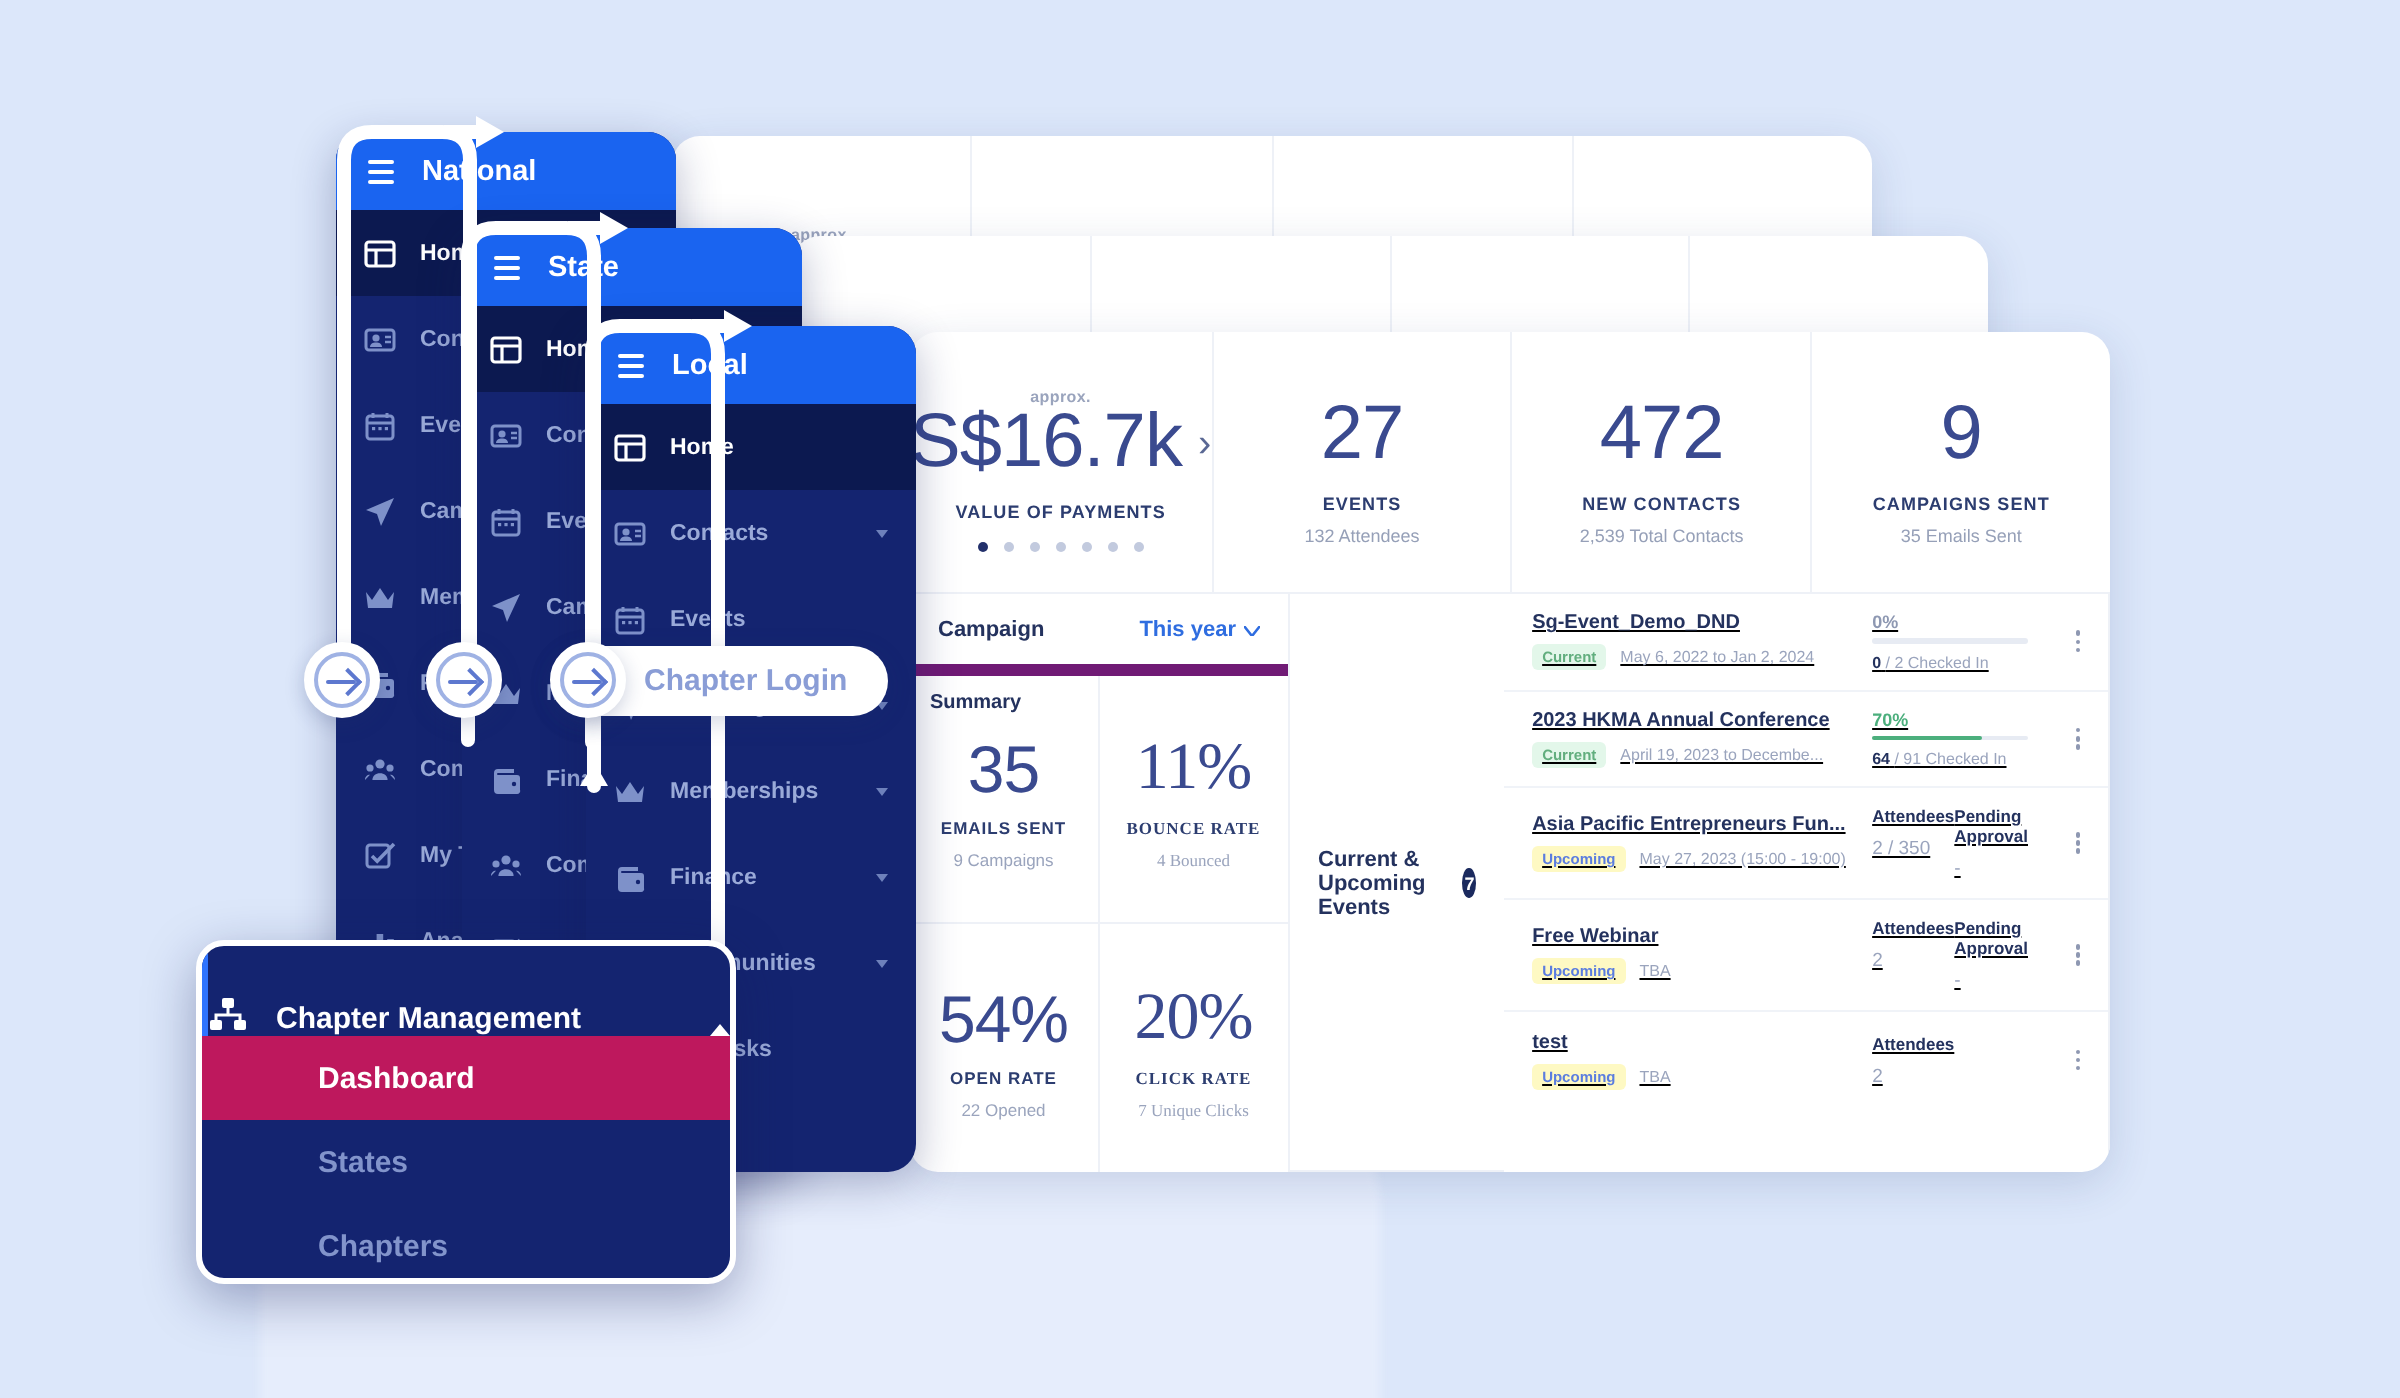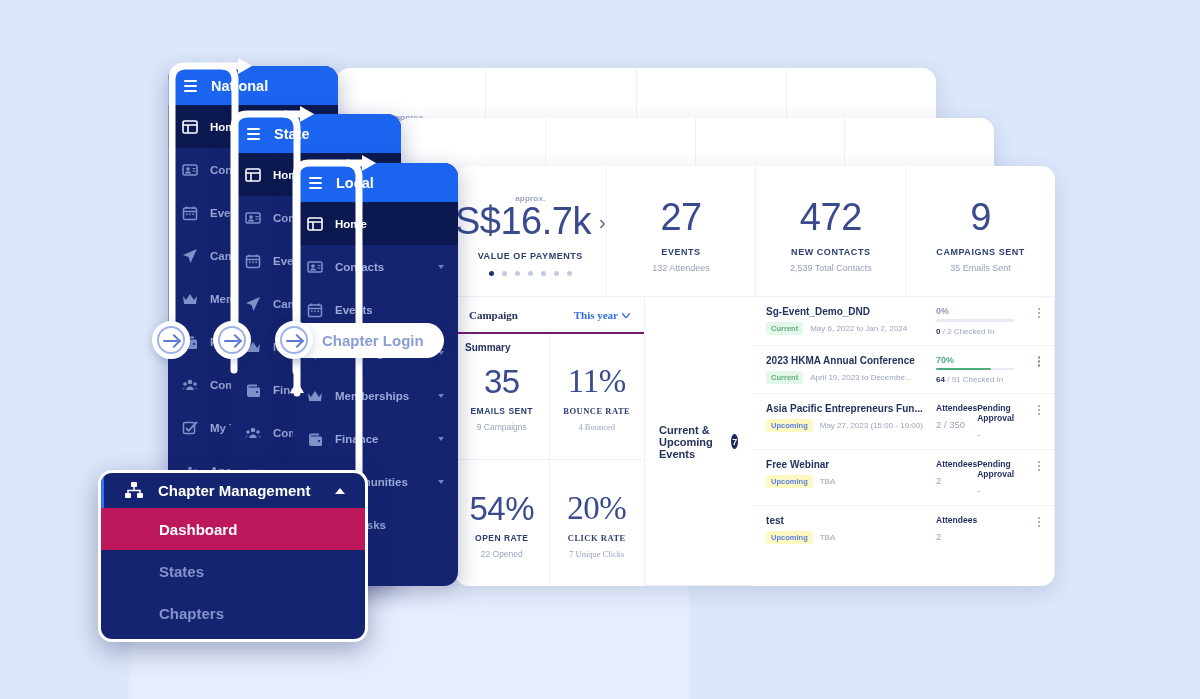--- a/index.html
+++ b/index.html
@@ -59,21 +59,21 @@
   .dot.on { background: #22306b; }
 
   
   .panels { display: flex; height: 290px; border-top: 1px solid #eef1f7; }
   .panel-campaign { width: 190px; border-right: 1px solid #eef1f7; display: flex; flex-direction: column; }
   .panel-events  { flex: 1; display: flex; flex-direction: row; border-right: 1px solid #eef1f7; }
   .panel-right   { width: 60px; }
 
   .camp-head {
     display: flex; align-items: flex-start; justify-content: space-between;
-    padding: 12px 14px 11px 14px; border-bottom: 2px solid #701a75; font-family: Liberation Serif, serif;
+    padding: 12px 14px 11px 14px; border-bottom: 6px solid #701a75;
   }
   .camp-head-title { font-size: 11px; font-weight: 700; color: #24325e; }
   .camp-head-sel { font-size: 11px; font-weight: 700; color: #2f6de0; display: flex; align-items: center; gap: 4px; }
   .camp-grid { flex: 1; display: grid; grid-template-columns: 1fr 1fr; grid-template-rows: 1fr 1fr; }
   .camp-cell {
     border-right: 1px solid #eef1f7; border-bottom: 1px solid #eef1f7;
     display: flex; flex-direction: column; align-items: center; justify-content: center;
     position: relative; padding-top: 4px;
   }
   .camp-cell:nth-child(2n) { border-right: none; font-family: Liberation Serif, serif; }
@@ -91,23 +91,24 @@
     display: flex; align-items: center; gap: 7px;
   }
   .ev-head-title { font-size: 11px; font-weight: 700; color: #24325e; }
   .ev-count {
     width: 15px; height: 15px; border-radius: 50%;
     background: #1b2a5e; color: #fff; font-size: 9px; font-weight: 700;
     display: flex; align-items: center; justify-content: center;
   }
   .ev-list { flex: 1; }
   .ev-row {
-    display: flex; 
+    display: flex; align-items: center;
     padding: 9px 0 9px 14px; border-bottom: 1px solid #f0f3f8;
     min-height: 48px;
+    text-decoration: underline;
   }
   .ev-left { width: 170px; }
   .ev-name { font-size: 10px; font-weight: 700; color: #24325e; white-space: nowrap; overflow: hidden; text-overflow: ellipsis; }
   .ev-meta { display: flex; align-items: center; gap: 7px; margin-top: 5px; }
   .badge { font-size: 7.5px; padding: 2px 5px; border-radius: 3px; font-weight: 600; }
   .badge.current  { background: #e3f7ea; color: #62ae7e; }
   .badge.upcoming { background: #fef9c3; color: #5b7ddf; }
   .ev-date { font-size: 8px; color: #9aa4bd; white-space: nowrap; }
   .ev-mid { flex: 1; padding-right: 10px; }
   .prog-pct { font-size: 9px; font-weight: 700; }
@@ -196,22 +197,22 @@
   
   #chapter-mgmt {
     position: absolute; left: 98px; top: 470px;
     width: 270px; height: 172px; z-index: 30;
     background: #142470; border-radius: 14px;
     border: 3px solid #ffffff;
     box-shadow: 0 8px 26px rgba(20,30,90,.35);
     overflow: hidden;
   }
   .cm-head {
-    display: flex; align-items: center; gap: 14px;
-    height: 35px; padding: 0 20px;
+    display: flex; align-items: flex-end; gap: 14px;
+    height: 45px; padding: 0 0;
     border-left: 3px solid #2f74ff;
   }
   .cm-head-title { color: #fff; font-size: 15px; font-weight: 700; }
   .cm-caret-up {
     margin-left: auto; width: 0; height: 0;
     border-left: 5px solid transparent; border-right: 5px solid transparent;
     border-bottom: 6px solid #ffffff;
   }
   .cm-item {
     height: 42px; display: flex; align-items: center;

